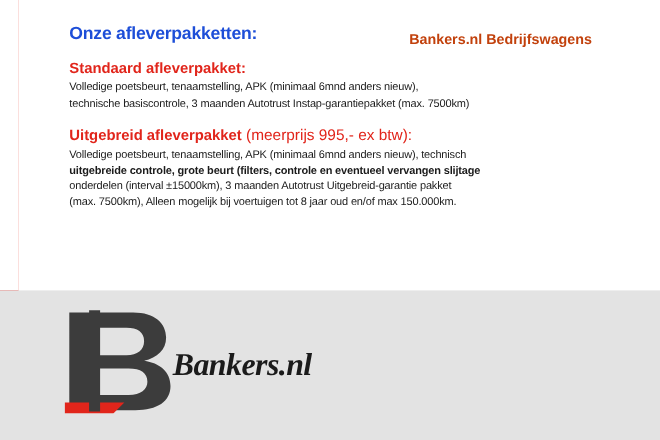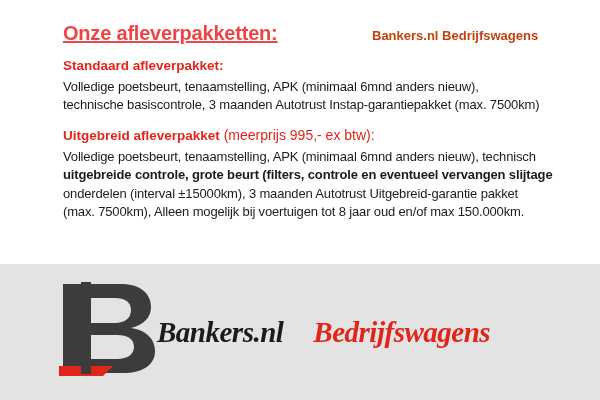--- a/index.html
+++ b/index.html
@@ -42,45 +42,44 @@
     position: absolute;
     left: 17px;
     top: 0;
     width: 583px;
     height: 268px;
     background: #ffffff;
     box-sizing: border-box;
     padding: 22px 20px 0 46px;
   }
   .main-title {
-    color: #ef4444;
-    font-size: 20px;
+    color: #1d4ed8;
+    font-size: 16px;
     font-weight: bold;
     letter-spacing: -0.2px;
     margin: 0 0 14px 0;
     line-height: 1.1;
-    text-decoration: underline;
   }
   .section {
     margin-bottom: 12px;
   }
   .section-title {
     color: #e1251b;
     font-size: 13.5px;
     font-weight: bold;
     margin: 0 0 3px 0;
     line-height: 1.25;
   }
   .section-title .sub {
     font-size: 14px;
     font-weight: normal;
   }
   .body-text {
     color: #1b1b1b;
-    font-size: 13px;
+    font-size: 10px;
     line-height: 1.42;
     margin: 0;
     letter-spacing: -0.15px;
   }
   .body-text b {
     font-weight: bold;
   }
   
   .footer {
     position: absolute;
@@ -105,21 +104,21 @@
     width: 112px;
     height: 96px;
   }
   .logo-b svg { display: block; }
   .brand-row {
     position: absolute;
     left: 140px;
     top: 52px;
     display: flex;
     align-items: baseline;
-    gap: 30px;
+    gap: 8px;
   }
   .brand-main {
     font-family: "Liberation Serif", serif;
     font-style: italic;
     font-weight: bold;
     font-size: 29px;
     color: #1b1b1b;
     letter-spacing: -0.5px;
   }
   .brand-sub {
@@ -188,19 +187,18 @@
           <path d="M6 4 H64 C84 4 94 14 94 27 C94 38 86 45 74 48 C88 50 98 58 98 71 C98 85 86 93 66 93 H6 Z
                    M30 18 V43 H58 C68 43 74 38 74 30 C74 22 68 18 58 18 Z
                    M30 55 V79 H60 C71 79 77 74 77 67 C77 59 71 55 60 55 Z" fill="#3c3c3c"></path>
           <path d="M2 86 L56 86 L46 96 L2 96 Z" fill="#e1251b"></path>
           <path d="M24 2 L34 2 L34 94 L24 94 Z" fill="#3c3c3c"></path>
         </svg>
       </div>
 
       <div class="brand-row">
         <span class="brand-main">Bankers.nl</span>
-        <span class="brand-sub">Bedrijfswagens</span>
       </div>
 
     </div>
   </div>
 
 </div>
 
 </body></html>

